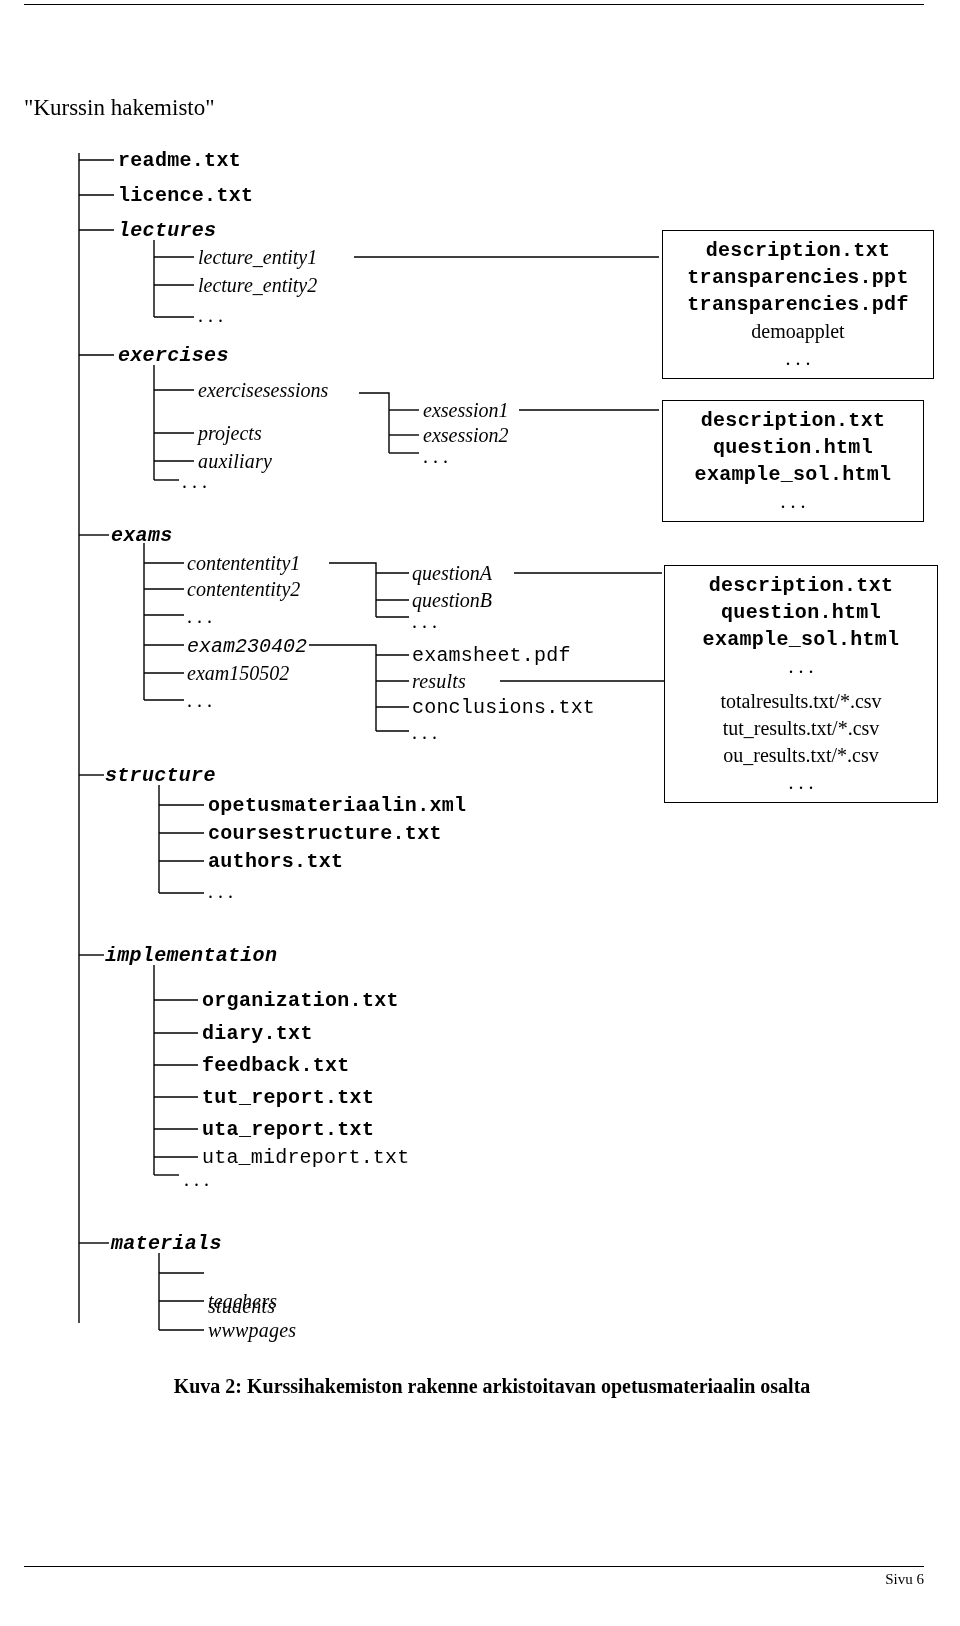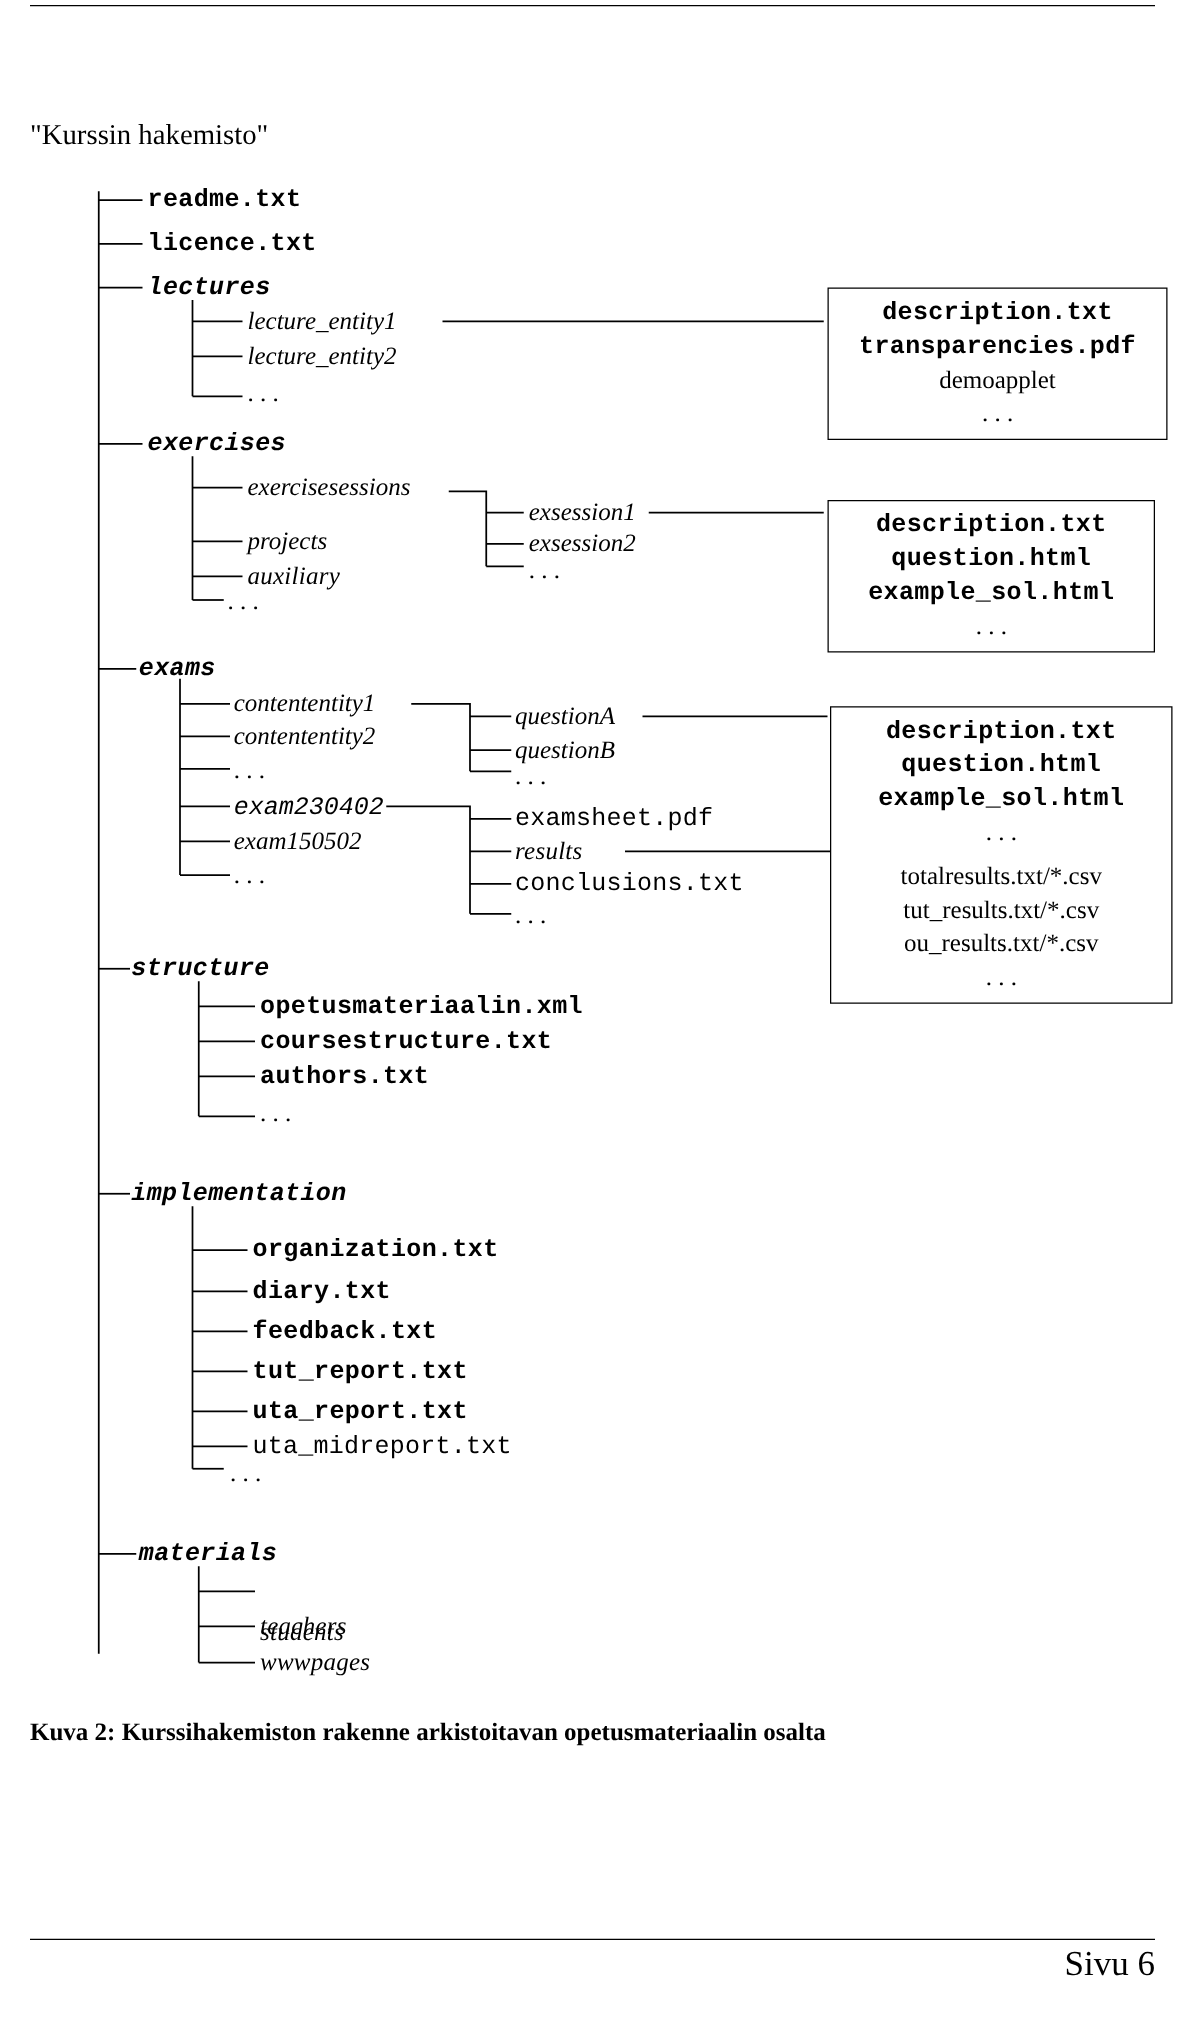--- a/index.html
+++ b/index.html
@@ -30,21 +30,21 @@
     margin: 4px 36px 0 24px;
   }
   .footer-hr {
     border-bottom: 1px solid #000;
     margin: 0 36px 0 24px;
   }
   .footer-row {
     display: flex;
     justify-content: flex-end;
     padding: 4px 36px 8px 24px;
-    font-size: 28px;
+    font-size: 15px;
     margin-left: 32px;
   }
   .content {
     padding: 90px 0 0 24px;
   }
   .page-title {
     font-size: 23px;
     margin-bottom: 24px;
   }
   .mono { font-family: "Courier New", Courier, monospace; letter-spacing: 0.2px; }
@@ -74,20 +74,21 @@
   .box {
     position: absolute;
     border: 1px solid #000;
     padding: 6px 10px;
     font-size: 20px;
     line-height: 1.35;
   }
   .box .row { white-space: nowrap; text-align: center; }
 
   .caption {
+    text-align: center;
     font-weight: bold;
     font-size: 20px;
     padding-top: 20px;
   }
 </style>
 </head>
 <body>
 
 <div class="page">
   <div class="hr"></div>
@@ -223,20 +224,21 @@
       <div class="node mono" style="left:178px; top:1001px;">uta_midreport.txt</div>
       <div class="node" style="left:160px; top:1023px;">. . .</div>
 
       <div class="node mono-bold-it" style="left:87px; top:1087px;">materials</div>
       <div class="node mono-it" style="left:184px; top:1117px;margin-top:33px;">students</div>
       <div class="node mono-it" style="left:184px; top:1145px;">teachers</div>
       <div class="node mono-it" style="left:184px; top:1174px;">wwwpages</div>
 
       <div class="box" style="left:638px; top:85px; width:250px;">
         <div class="row mono-bold">description.txt</div>
+        <div class="row mono-bold">transparencies.ppt</div>
         <div class="row mono-bold">transparencies.pdf</div>
         <div class="row">demoapplet</div>
         <div class="row">. . .</div>
       </div>
 
       <div class="box" style="left:638px; top:255px; width:240px;">
         <div class="row mono-bold">description.txt</div>
         <div class="row mono-bold">question.html</div>
         <div class="row mono-bold">example_sol.html</div>
         <div class="row">. . .</div>

